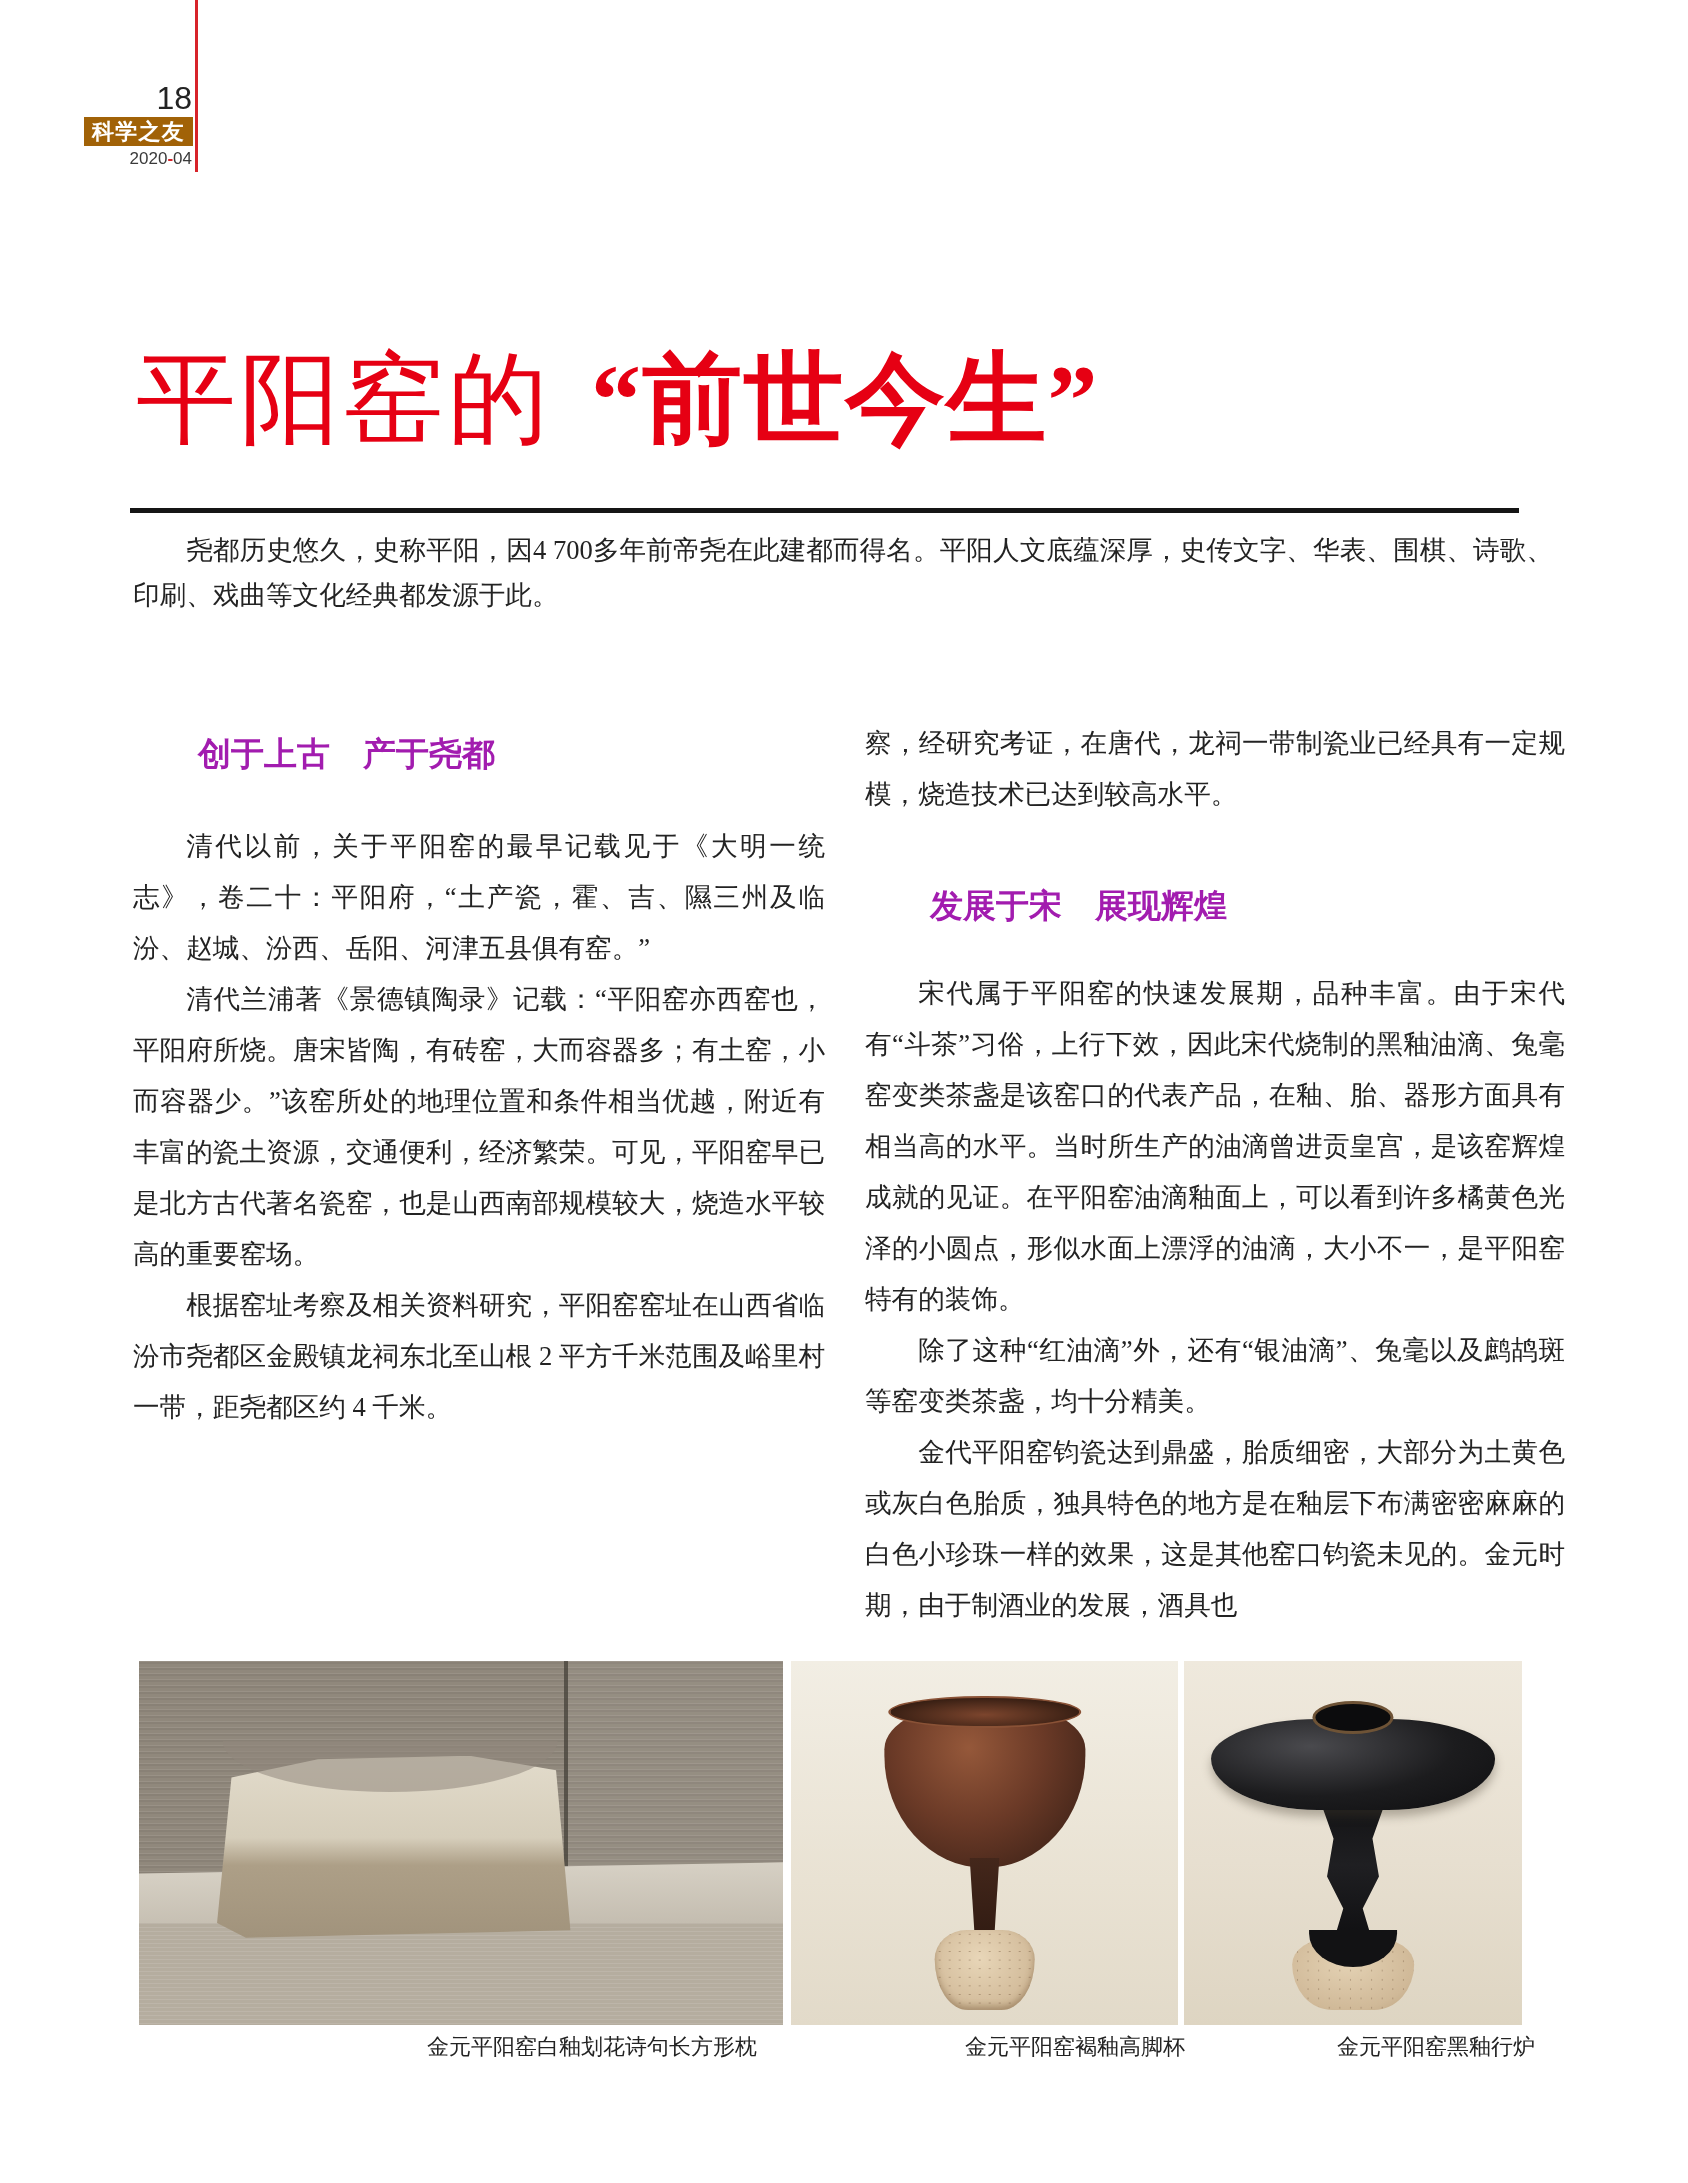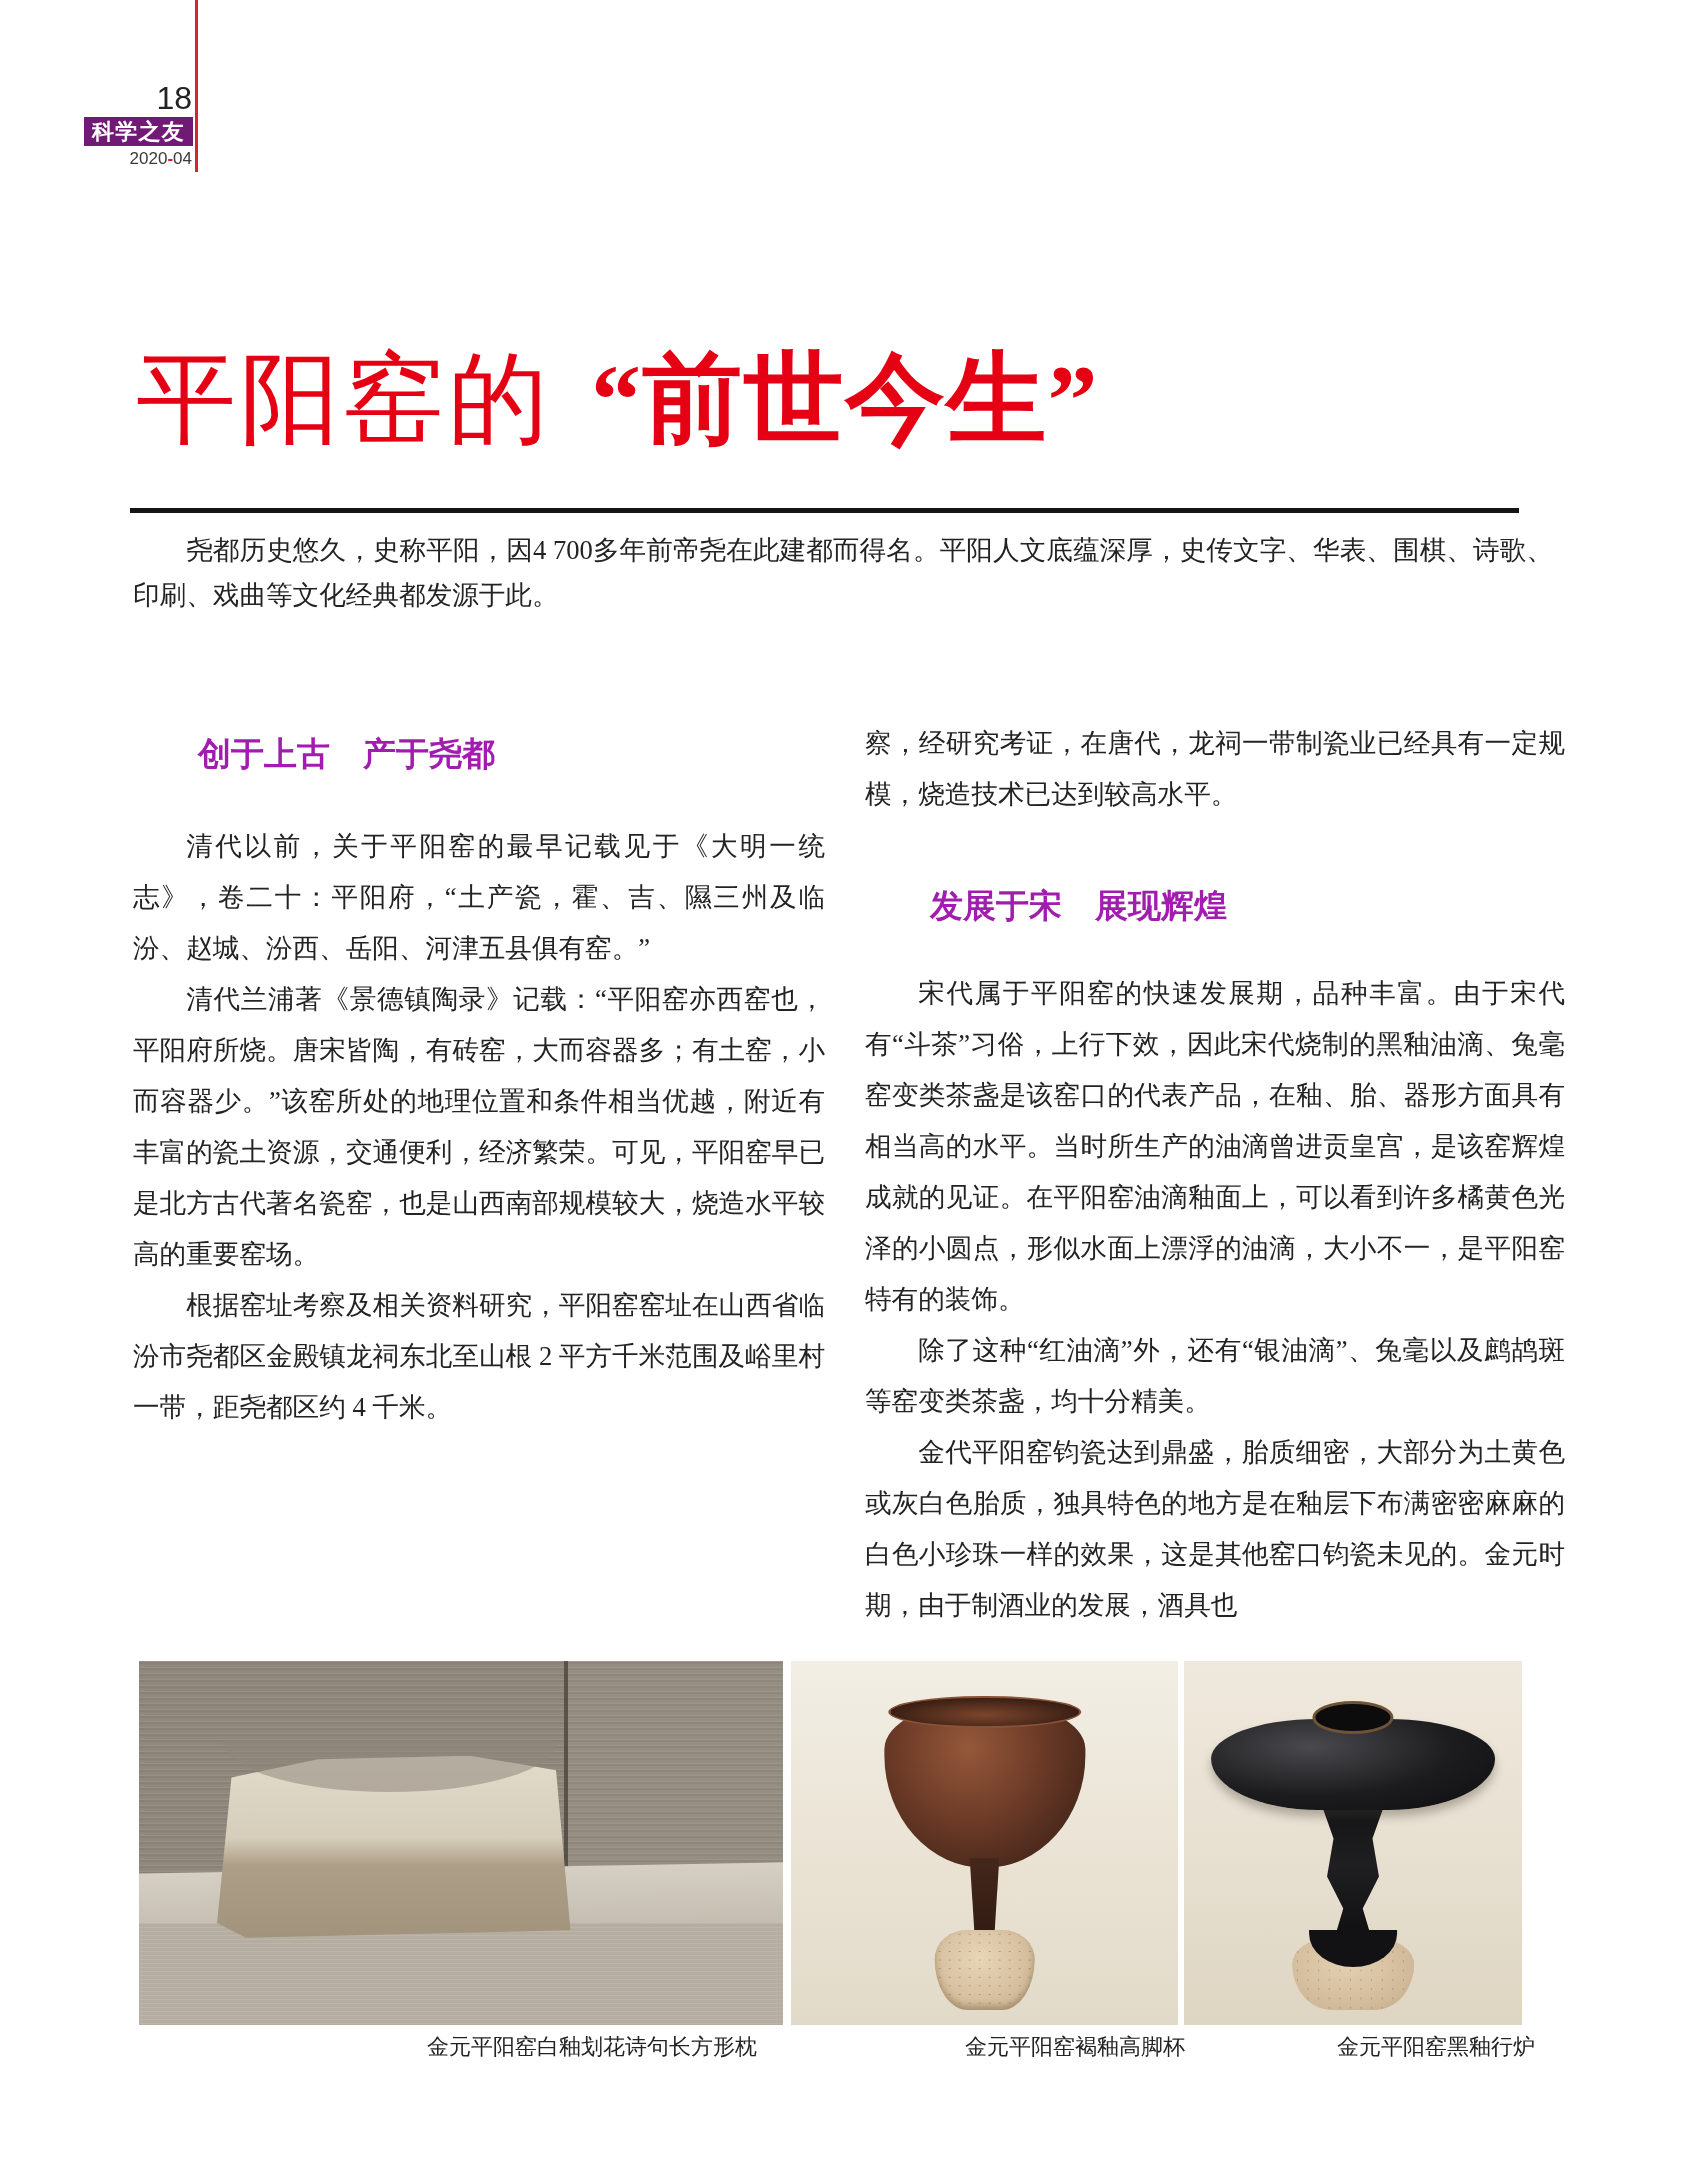--- a/index.html
+++ b/index.html
@@ -4,21 +4,21 @@
 <style>
   html,body{margin:0;padding:0;background:#ffffff;}
   .page{
     position:relative;width:1688px;height:2183px;background:#ffffff;
     font-family:"Liberation Serif","DejaVu Serif",serif;color:#232323;overflow:hidden;
   }
   
   .red-vline{position:absolute;left:195px;top:0;width:3.3px;height:172px;background:#d7232a;}
   .page-number{position:absolute;left:80px;top:70px;width:112px;text-align:right;
     font-family:"Liberation Sans","DejaVu Sans",sans-serif;font-size:32px;line-height:35px;color:#232323;margin-top:11px;}
-  .brand-box{position:absolute;left:84px;top:117px;width:109px;height:29px;background:#701a75;
+  .brand-box{position:absolute;left:84px;top:117px;width:109px;height:29px;background:#a16207;
     display:flex;align-items:center;justify-content:center;}
   .brand-box span{font-family:"Liberation Sans","DejaVu Sans",sans-serif;font-weight:700;
     font-size:22px;color:#ffffff;letter-spacing:1.3px;white-space:nowrap;}
   .issue{position:absolute;left:67px;top:146px;width:125px;text-align:right;
     font-family:"Liberation Sans","DejaVu Sans",sans-serif;font-size:17px;line-height:26.6px;color:#3a3a3a;}
   .issue .sep{color:#d7232a;font-weight:700;}
   
   .title{position:absolute;left:136px;top:344px;width:1416px;white-space:nowrap;
     font-family:Liberation Serif, serif;color:#e60013;line-height:112px;}
   .title .light{font-size:100px;font-weight:300;letter-spacing:4px;}

